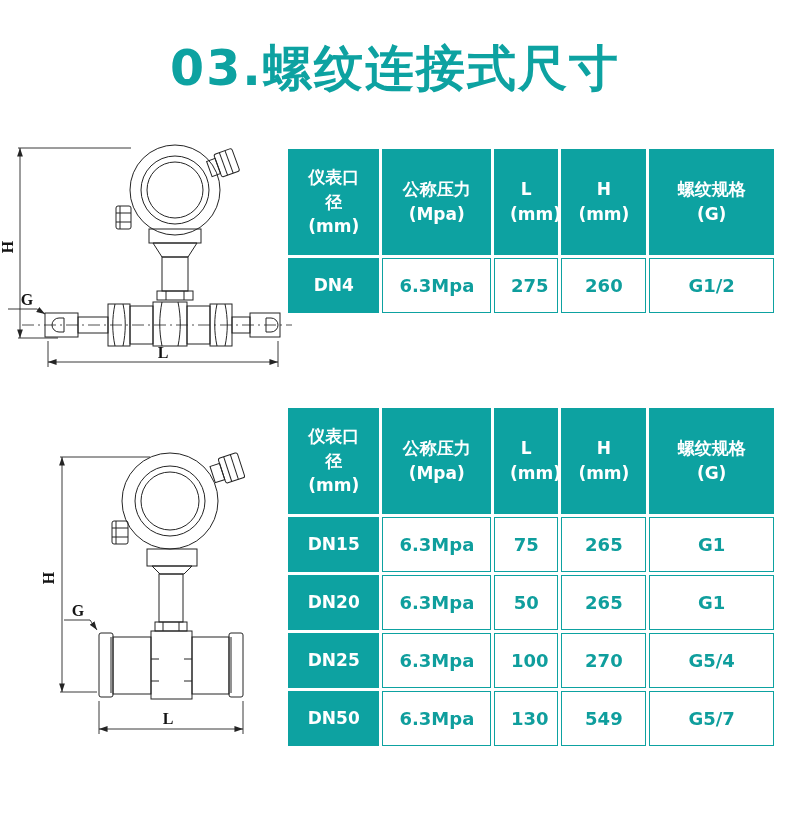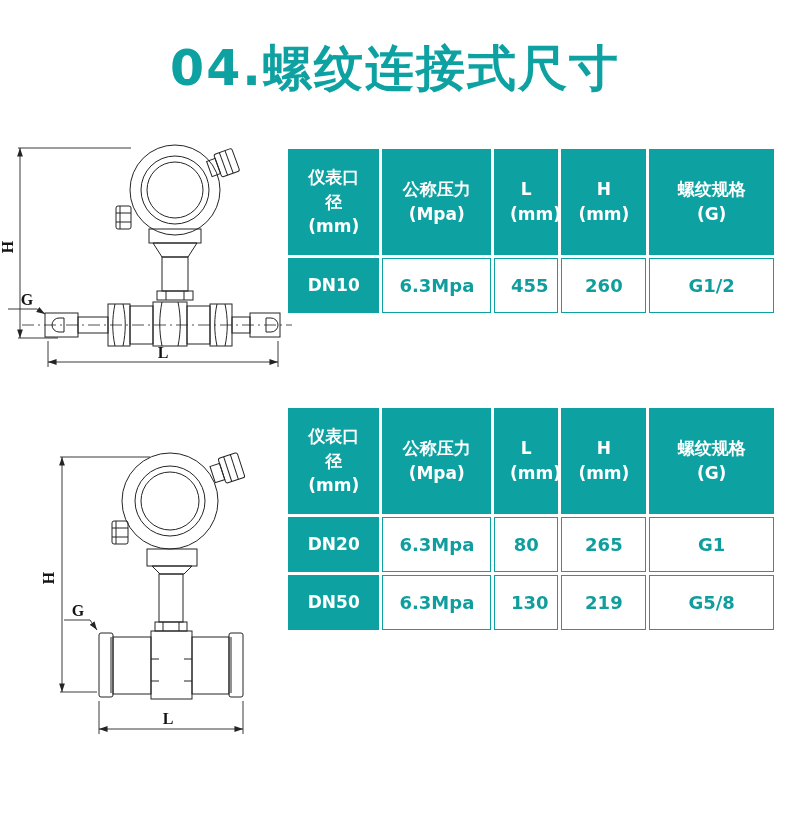--- a/index.html
+++ b/index.html
@@ -56,21 +56,21 @@
     fill:#141414;stroke:none;
     font-family:"Liberation Serif","DejaVu Serif",serif;
     font-size:16px;font-weight:bold;
   }
 </style>
 </head>
 <body>
 
 <div class="page">
 
-  <h1 class="title">04.螺纹连接式尺寸</h1>
+  <h1 class="title">03.螺纹连接式尺寸</h1>
 
   <svg class="dwg dwg-top" width="300" height="260" viewBox="0 130 300 260">
     <defs>
       <marker id="arr" markerWidth="11" markerHeight="9" refX="9.5" refY="4" orient="auto-start-reverse">
         <path class="arr" d="M0 0.8 L9.5 4 L0 7.2 Z"></path>
       </marker>
     </defs>
 
     <g>
       <circle cx="175" cy="190" r="45"></circle>
@@ -164,23 +164,23 @@
               <div>(mm)</div>
             </th>
             <th class="colhead">
               <div>螺纹规格</div>
               <div>(G)</div>
             </th>
           </tr>
         </thead>
         <tbody>
           <tr>
-            <th class="rowhead">DN10</th>
-            <td class="cell">6.3Mpa</td>
-            <td class="cell">455</td>
+            <th class="rowhead">DN4</th>
+            <td class="cell">6.3Mpa</td>
+            <td class="cell">275</td>
             <td class="cell">260</td>
             <td class="cell">G1/2</td>
           </tr>
         </tbody>
       </table>
   </div>
 
   <svg class="dwg dwg-bottom" width="300" height="350" viewBox="0 400 300 350">
 
     <g>
@@ -268,30 +268,44 @@
               <div>(mm)</div>
             </th>
             <th class="colhead">
               <div>螺纹规格</div>
               <div>(G)</div>
             </th>
           </tr>
         </thead>
         <tbody>
           <tr>
-            <th class="rowhead">DN20</th>
-            <td class="cell">6.3Mpa</td>
-            <td class="cell">80</td>
+            <th class="rowhead">DN15</th>
+            <td class="cell">6.3Mpa</td>
+            <td class="cell">75</td>
             <td class="cell">265</td>
             <td class="cell">G1</td>
           </tr>
           <tr>
+            <th class="rowhead">DN20</th>
+            <td class="cell">6.3Mpa</td>
+            <td class="cell">50</td>
+            <td class="cell">265</td>
+            <td class="cell">G1</td>
+          </tr>
+          <tr>
+            <th class="rowhead">DN25</th>
+            <td class="cell">6.3Mpa</td>
+            <td class="cell">100</td>
+            <td class="cell">270</td>
+            <td class="cell">G5/4</td>
+          </tr>
+          <tr>
             <th class="rowhead">DN50</th>
             <td class="cell">6.3Mpa</td>
             <td class="cell">130</td>
-            <td class="cell">219</td>
-            <td class="cell">G5/8</td>
+            <td class="cell">549</td>
+            <td class="cell">G5/7</td>
           </tr>
         </tbody>
       </table>
   </div>
 
 </div>
 
 </body></html>

